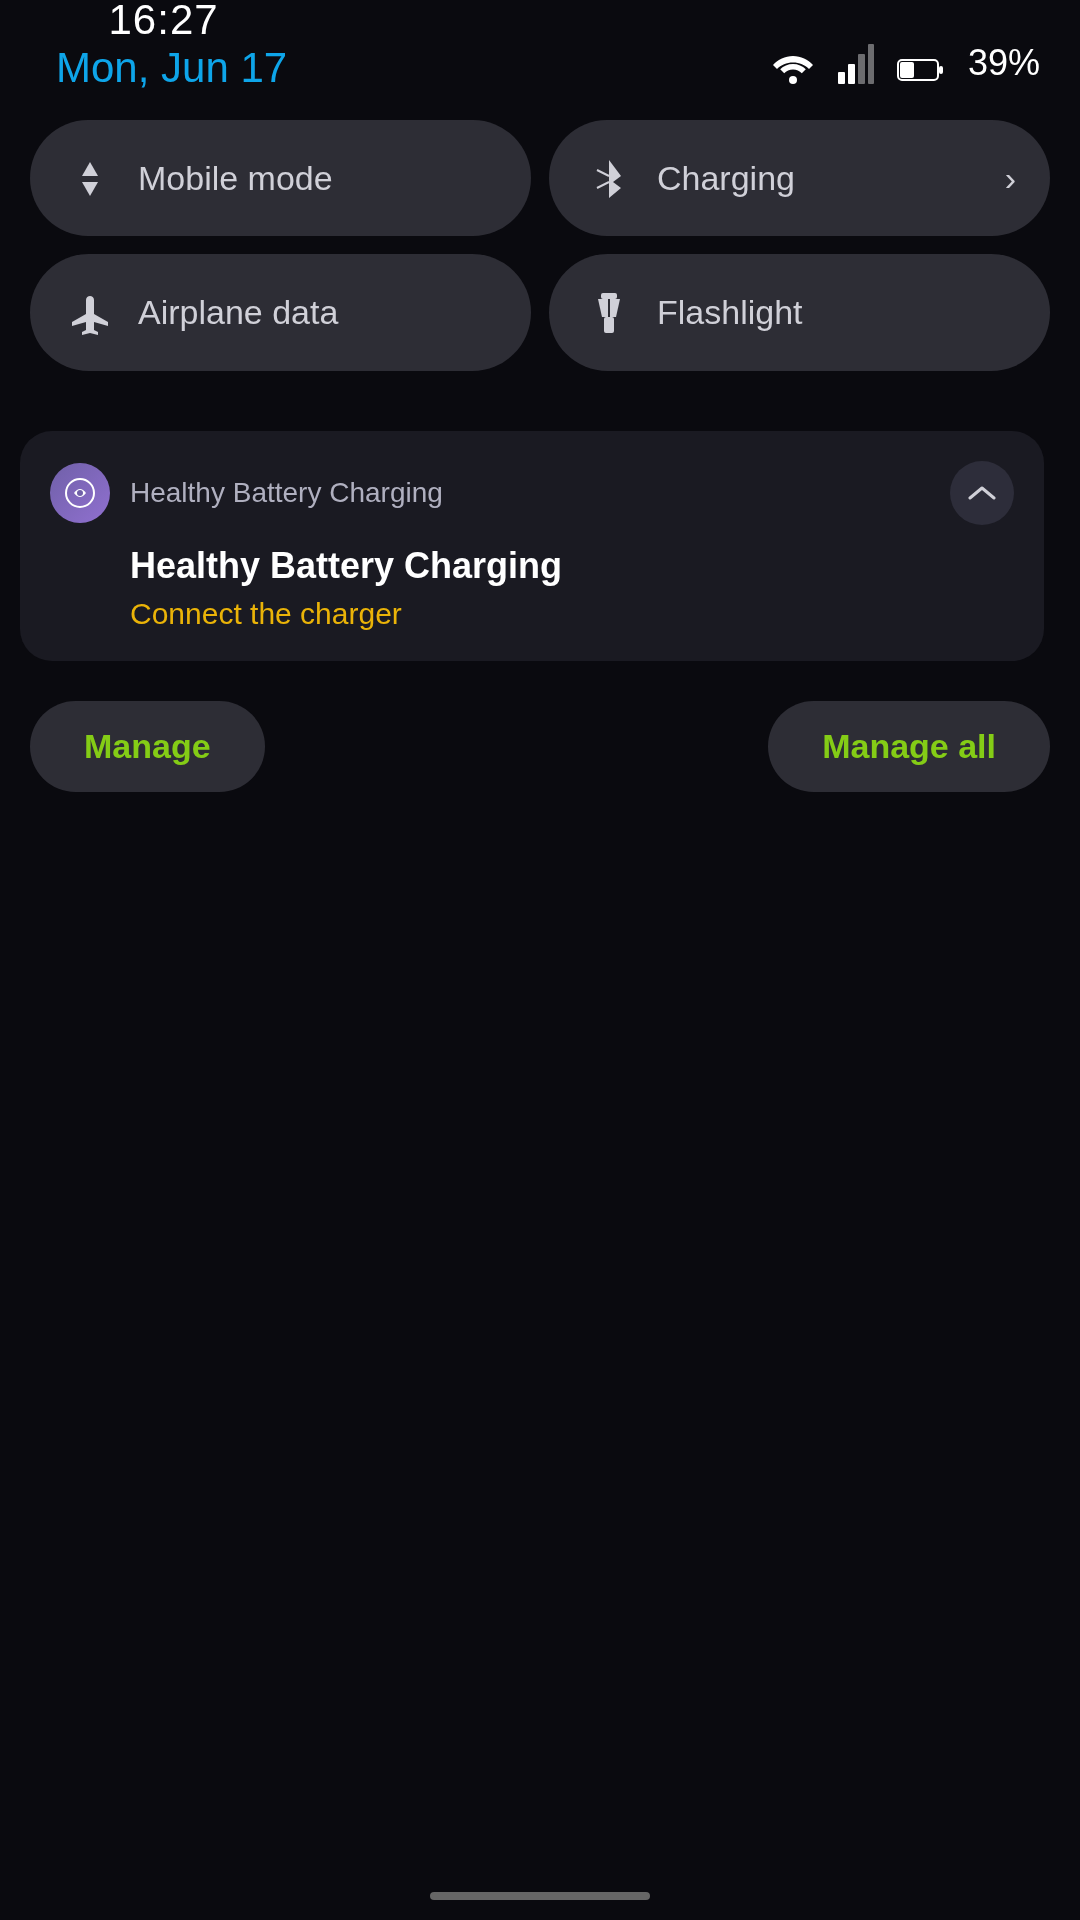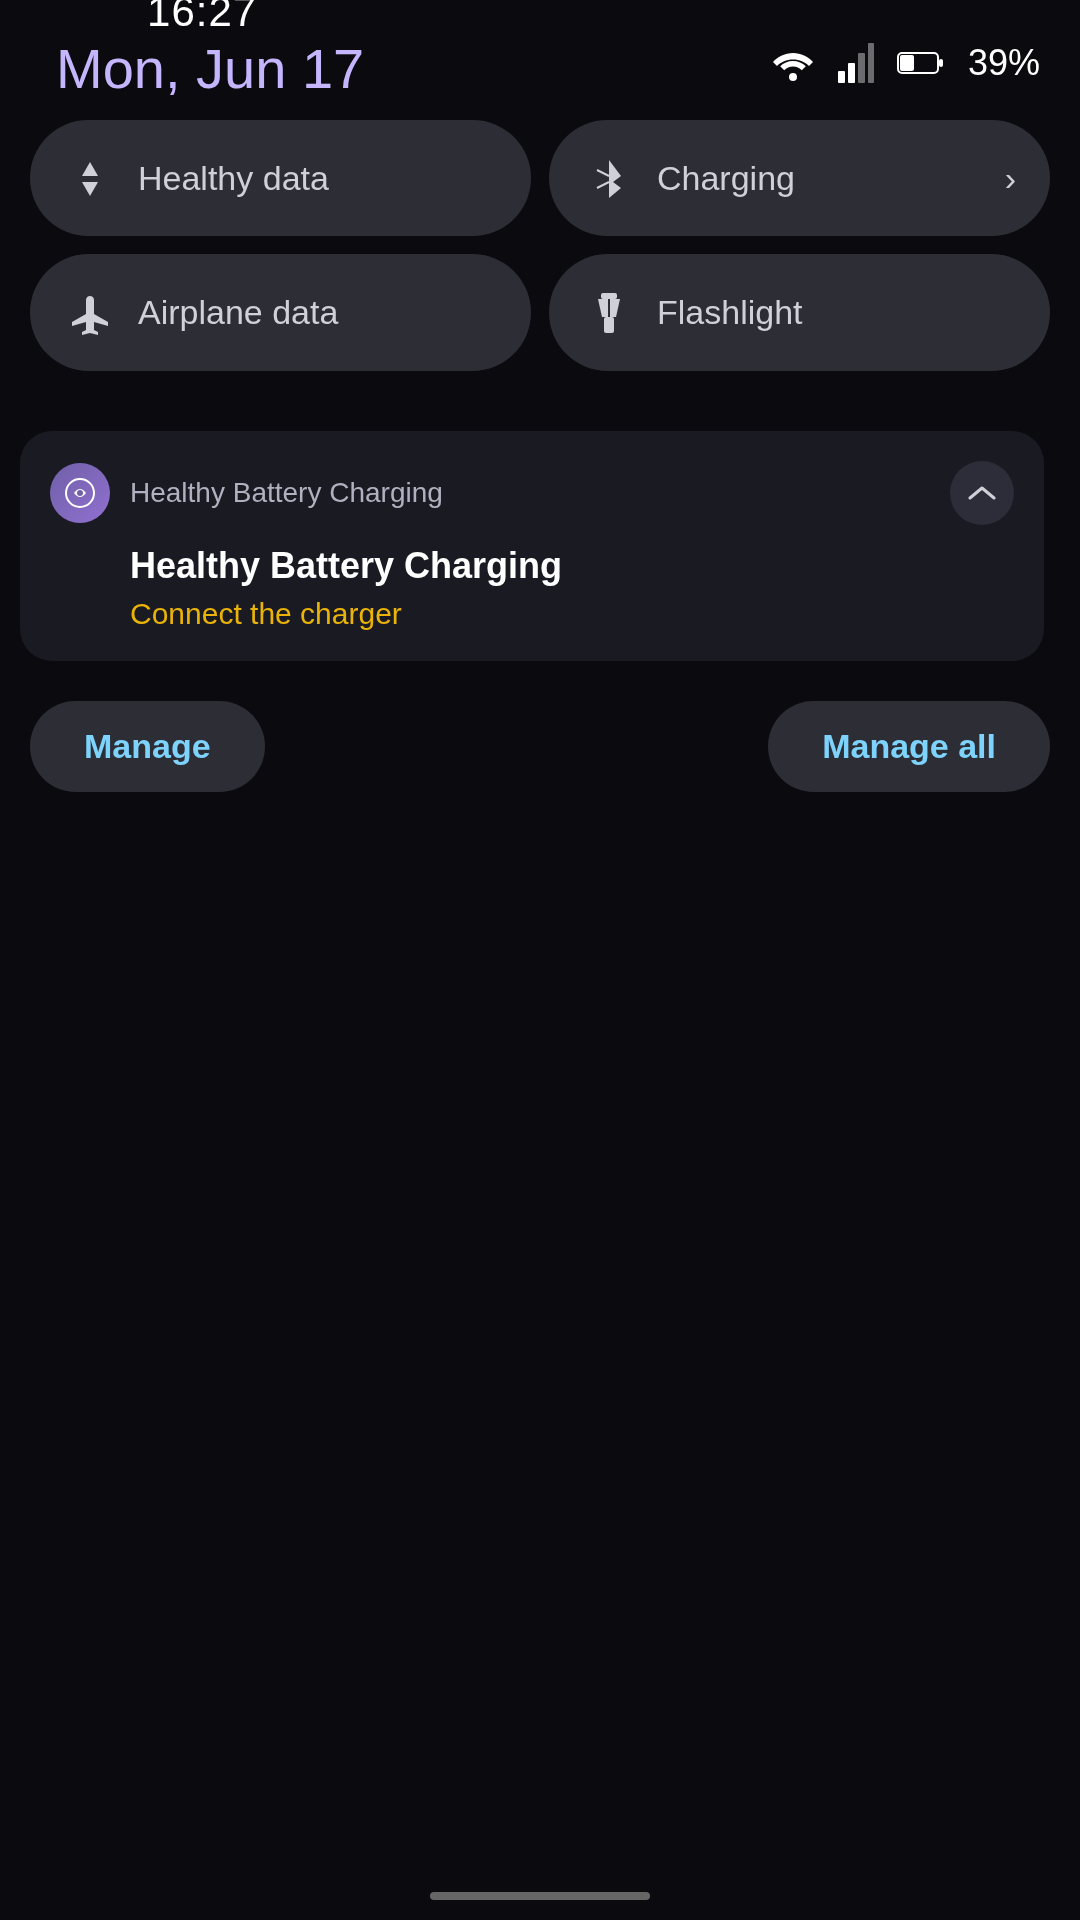--- a/index.html
+++ b/index.html
@@ -24,29 +24,29 @@
     }
 
     .status-time {
       font-size: 42px;
       font-weight: 400;
       color: #ffffff;
       letter-spacing: 1px;
     }
 
     .status-date {
-      font-size: 56px;
+      font-size: 42px;
       font-weight: 400;
-      color: #c4b5fd;
+      color: #0ea5e9;
       margin-left: 16px;
     }
 
     .status-icons {
       display: flex;
-      align-items: center;
+      align-items: flex-end;
       gap: 23px;
       margin-top: 37px;
     }
 
     .battery-text {
       font-size: 36px;
       color: #ffffff;
     }
 
     
@@ -161,21 +161,21 @@
       padding: 40px 30px;
     }
 
     .btn-pill {
       background-color: #2d2d35;
       border: none;
       border-radius: 50px;
       padding: 26px 54px;
       font-size: 34px;
       font-weight: 600;
-      color: #7dd3fc;
+      color: #84cc16;
       cursor: pointer;
     }
 
     
     .home-indicator {
       position: fixed;
       bottom: 20px;
       left: 50%;
       transform: translateX(-50%);
       width: 220px;
@@ -224,21 +224,21 @@
 
 <div class="quick-settings">
 
   <div class="qs-tile">
     <span class="qs-icon">
       <svg width="40" height="46" viewBox="0 0 40 46" fill="#d0d0d8">
         <path d="M12 20L20 6l8 14H12z"></path>
         <path d="M12 26l8 14 8-14H12z"></path>
       </svg>
     </span>
-    <span class="qs-label">Healthy data</span>
+    <span class="qs-label">Mobile mode</span>
   </div>
 
   <div class="qs-tile">
     <span class="qs-icon">
       <svg width="36" height="46" viewBox="0 0 36 46" fill="#d0d0d8">
         <path d="M18 4v38l12-10-8-6 8-6L18 4z"></path>
         <path d="M18 4L6 14l8 6-8 6 12 10V4z" fill="none"></path>
         <line x1="6" y1="14" x2="18" y2="20" stroke="#d0d0d8" stroke-width="2"></line>
         <line x1="6" y1="32" x2="18" y2="26" stroke="#d0d0d8" stroke-width="2"></line>
       </svg>

